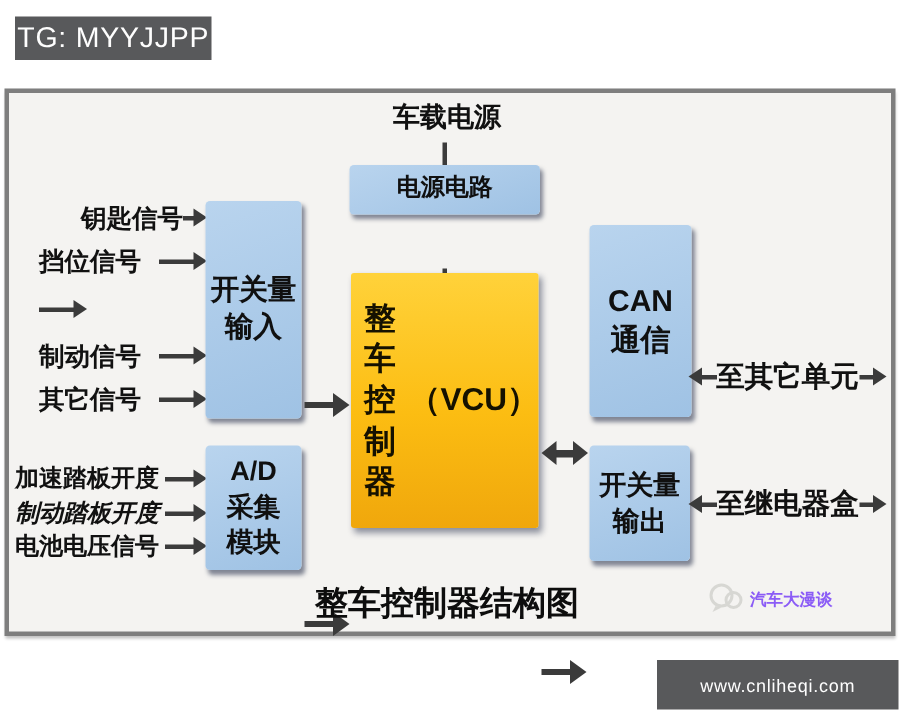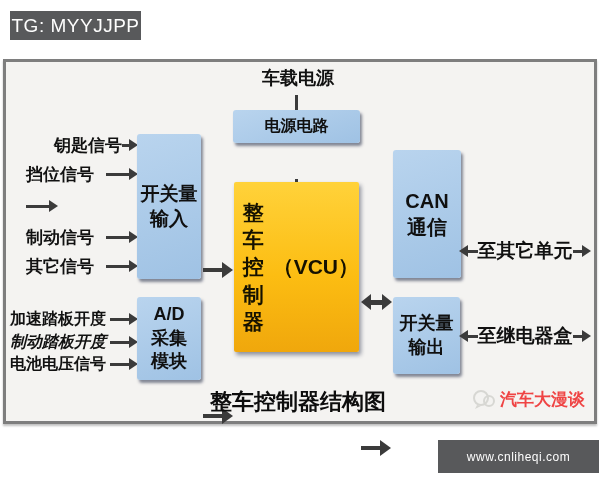--- a/index.html
+++ b/index.html
@@ -69,21 +69,21 @@
   .arrow-double{height:16px;position:relative;display:block;}
   .arrow-double::before{content:"";position:absolute;left:8px;right:8px;top:50%;margin-top:-2.5px;height:5px;background:var(--arrow);}
   .arrow-double::after{content:"";position:absolute;left:0;right:0;top:50%;margin-top:-8px;height:0;
     border-top:8px solid transparent;border-bottom:8px solid transparent;}
   .arrow-double .hl{position:absolute;left:0;top:50%;margin-top:-8px;border:8px solid transparent;border-left:0;border-right:10px solid var(--arrow);}
   .arrow-double .hr{position:absolute;right:0;top:50%;margin-top:-8px;border:8px solid transparent;border-right:0;border-left:10px solid var(--arrow);}
 
   .outrow{display:flex;align-items:center;justify-content:space-between;font-weight:700;font-size:19px;white-space:nowrap;}
 
   .title{font-size:22px;font-weight:700;text-align:center;color:#0d0d0d;}
-  .watermark{display:flex;align-items:center;gap:4px;color:#ef4444;font-size:17px;font-weight:700;white-space:nowrap;}
+  .watermark{display:flex;align-items:center;gap:4px;color:#8b5cf6;font-size:11px;font-weight:700;white-space:nowrap;}
 </style>
 </head>
 <body>
 
 <div class="abs gray-bar" style="left:10px;top:11px;width:131px;height:29px;">
   <span>TG: MYYJJPP</span>
 </div>
 
 <div class="abs frame"></div>
 

